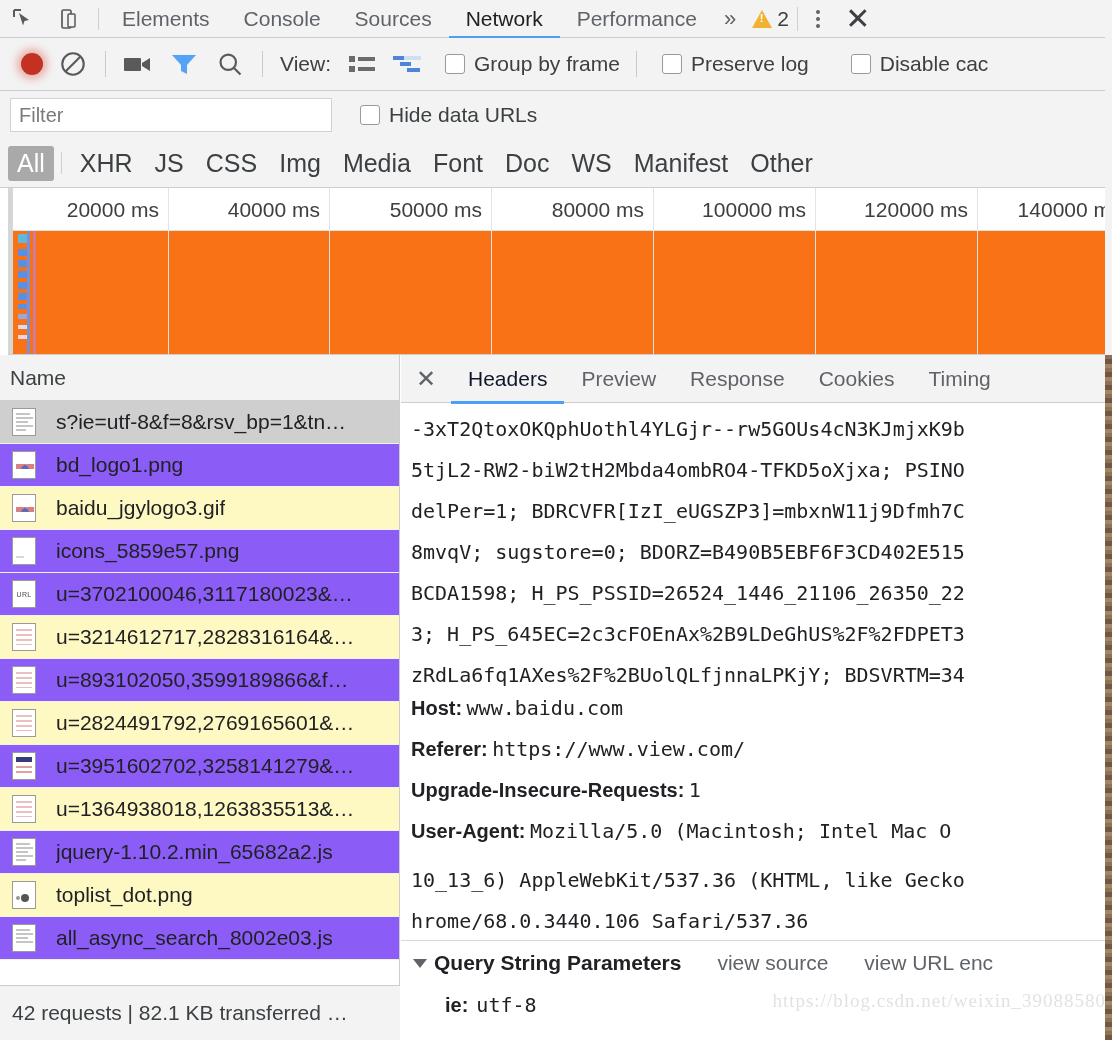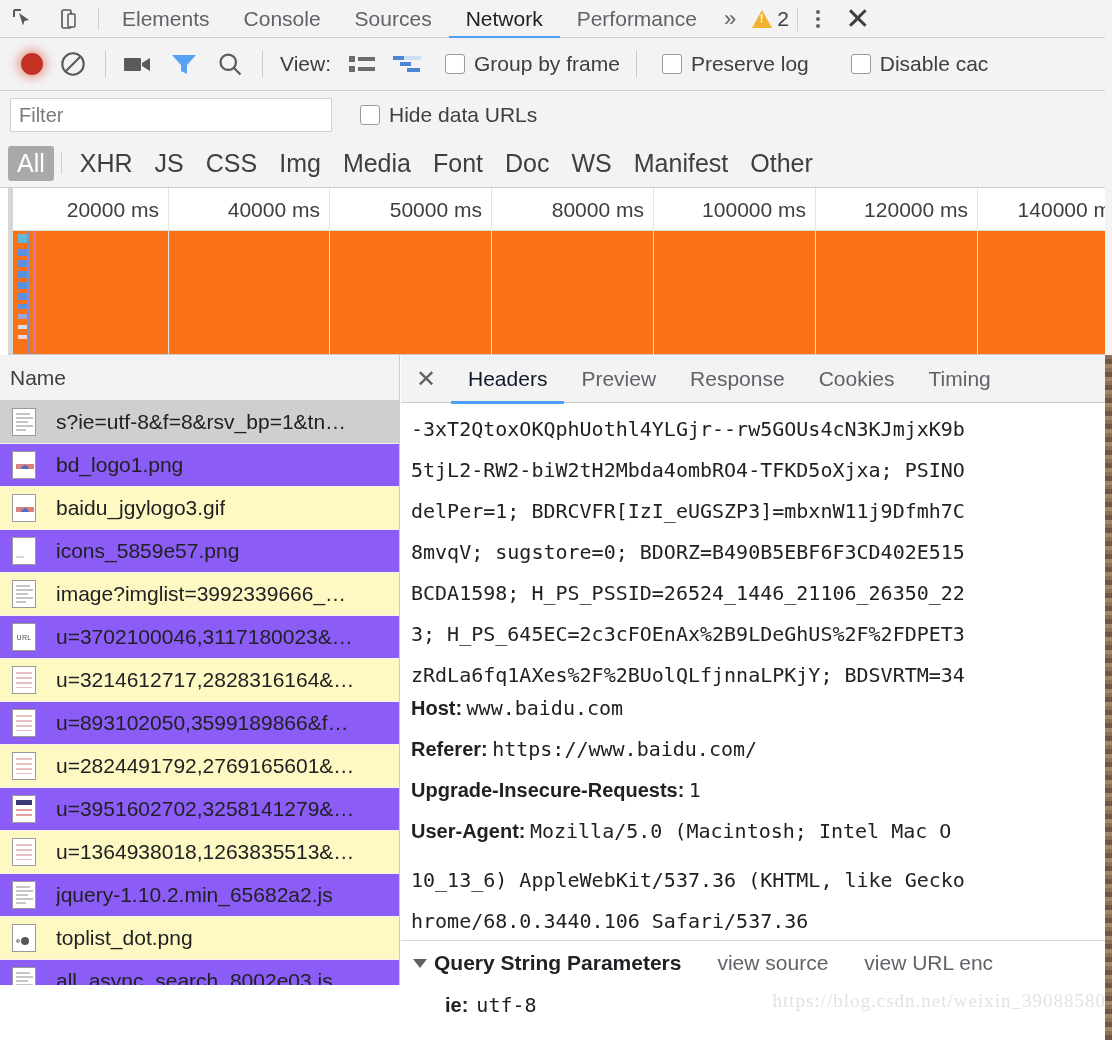--- a/index.html
+++ b/index.html
@@ -493,30 +493,20 @@
       <span class="rowname">baidu_jgylogo3.gif</span>
     </div>
 
     <div class="row">
       <span class="ficon">
         <i class="ln" style="top:18px;width:8px;background:#d8d8d8;"></i>
       </span>
       <span class="rowname">icons_5859e57.png</span>
     </div>
 
-    <div class="row alt">
-      <span class="ficon">
-        <i class="ln" style="top:4px;width:14px;"></i>
-          <i class="ln" style="top:8px;width:17px;"></i>
-        <i class="ln" style="top:12px;width:12px;"></i>
-          <i class="ln" style="top:16px;width:17px;"></i>
-        <i class="ln" style="top:20px;width:10px;"></i>
-      </span>
-      <span class="rowname">image?imglist=3992339666_…</span>
-    </div>
 
     <div class="row">
       <span class="ficon urlico">URL</span>
       <span class="rowname">u=3702100046,3117180023&amp;…</span>
     </div>
 
     <div class="row alt">
       <span class="ficon pinkish"></span>
       <span class="rowname">u=3214612717,2828316164&amp;…</span>
     </div>
@@ -562,20 +552,23 @@
         <i class="ln" style="top:4px;width:14px;"></i>
           <i class="ln" style="top:8px;width:17px;"></i>
         <i class="ln" style="top:12px;width:12px;"></i>
           <i class="ln" style="top:16px;width:17px;"></i>
 
       </span>
       <span class="rowname">all_async_search_8002e03.js</span>
     </div>
   </div>
 
+  <div class="statusbar">
+    <span>42 requests | 82.1 KB transferred …</span>
+  </div>
 
   <div class="rightpane">
     <div class="dtabbar">
       <div class="dclose">✕</div>
       <div class="dtab active">Headers</div>
       <div class="dtab">Preview</div>
       <div class="dtab">Response</div>
       <div class="dtab">Cookies</div>
       <div class="dtab">Timing</div>
     </div>
@@ -588,21 +581,21 @@
       <div class="hline mono">BCDA1598; H_PS_PSSID=26524_1446_21106_26350_22</div>
       <div class="hline mono">3; H_PS_645EC=2c3cFOEnAx%2B9LDeGhUS%2F%2FDPET3</div>
       <div class="hline mono">zRdLa6fq1AXes%2F%2BUolQLfjnnaLPKjY; BDSVRTM=34</div>
 
       <div class="hline">
         <span class="hkey">Host:</span>
         <span class="hval">www.baidu.com</span>
       </div>
       <div class="hline">
         <span class="hkey">Referer:</span>
-        <span class="hval">https://www.baidu.com/</span>
+        <span class="hval">https://www.view.com/</span>
       </div>
       <div class="hline">
         <span class="hkey">Upgrade-Insecure-Requests:</span>
         <span class="hval">1</span>
       </div>
       <div class="hline">
         <span class="hkey">User-Agent:</span>
         <span class="hval">Mozilla/5.0 (Macintosh; Intel Mac O</span>
       </div>
       <div class="hline mono">10_13_6) AppleWebKit/537.36 (KHTML, like Gecko</div>

